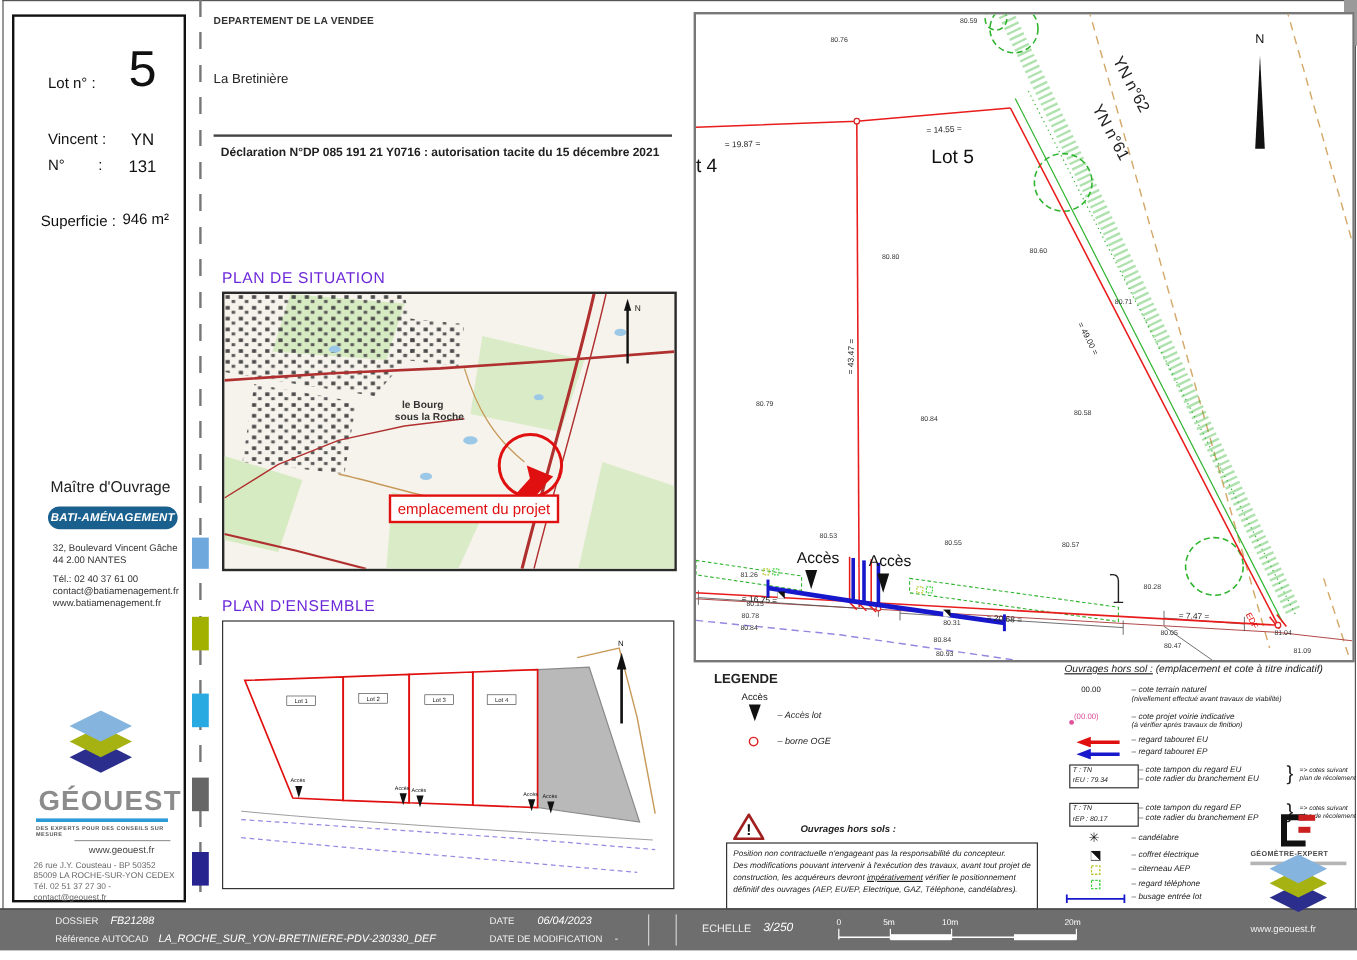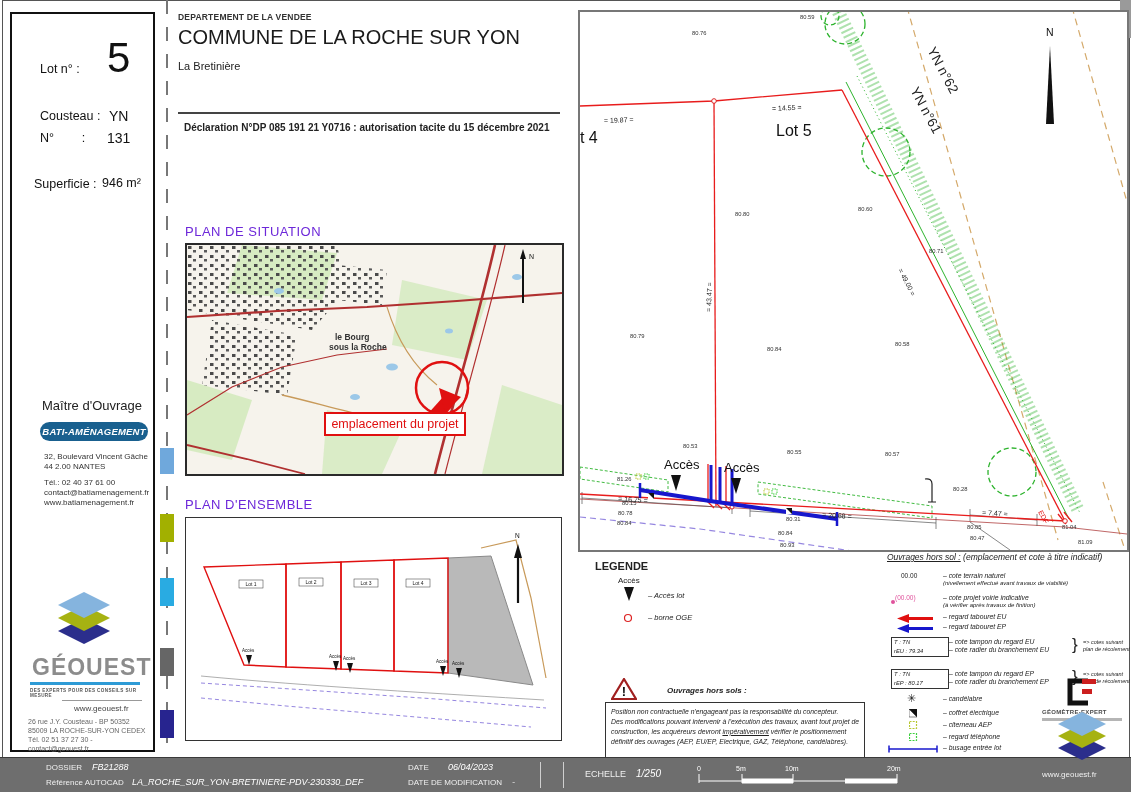--- a/index.html
+++ b/index.html
@@ -65,21 +65,21 @@
   <div class="abs" style="left:166px;top:0;width:2px;height:755px;background:repeating-linear-gradient(#777 0 14px,transparent 14px 27px);"></div>
   <div class="abs mark" style="top:448px;height:26px;background:#6fa8dc;"></div>
   <div class="abs mark" style="top:514px;height:28px;background:#a2b000;"></div>
   <div class="abs mark" style="top:578px;height:28px;background:#29abe2;"></div>
   <div class="abs mark" style="top:648px;height:28px;background:#666;"></div>
   <div class="abs mark" style="top:710px;height:28px;background:#27248f;"></div>
 
   <div class="abs" id="left-box">
     <span class="abs lot-label" style="left:28px;top:48px;">Lot n° :</span>
     <span class="abs lot-big" style="left:95px;top:20px;">5</span>
-    <span class="abs lot-label" style="left:28px;top:95px;">Cousteau :</span>
+    <span class="abs lot-label" style="left:28px;top:95px;">Vincent :</span>
     <span class="abs lot-val" style="left:97px;top:94px;">YN</span>
     <span class="abs lot-label" style="left:28px;top:117px;">N°        :</span>
     <span class="abs lot-val" style="left:95px;top:116px;">131</span>
     <span class="abs lot-label" style="left:22px;top:163px;">Superficie :</span>
     <span class="abs lot-val" style="left:90px;top:162px;font-size:12.5px;">946 m²</span>
 
     <span class="abs mo-title" style="left:30px;top:384px;">Maître d'Ouvrage</span>
     <div class="abs badge" style="left:28px;top:408px;width:108px;height:19px;">BATI-AMÉNAGEMENT</div>
     <div class="abs small8" style="left:32px;top:438px;">
       <div>32, Boulevard Vincent Gâche</div>
@@ -102,21 +102,20 @@
     <div class="abs" style="left:50px;top:686px;width:80px;height:1px;background:#999;"></div>
     <span class="abs geo-web" style="left:62px;top:690px;">www.geouest.fr</span>
     <div class="abs tiny7" style="left:16px;top:703px;">
       <div>26 rue J.Y. Cousteau - BP 50352</div>
       <div>85009 LA ROCHE-SUR-YON CEDEX</div>
       <div>Tél. 02 51 37 27 30 - contact@geouest.fr</div>
     </div>
   </div>
 
   <span class="abs hdr-dep" style="left:178px;top:12px;">DEPARTEMENT DE LA VENDEE</span>
-  <span class="abs hdr-commune" style="left:178px;top:26px;">COMMUNE DE LA ROCHE SUR YON</span>
   <span class="abs hdr-lieu" style="left:178px;top:60px;">La Bretinière</span>
   <div class="abs" style="left:178px;top:112px;width:382px;height:2px;background:#444;"></div>
   <span class="abs hdr-decl" style="left:184px;top:122px;">Déclaration N°DP 085 191 21 Y0716 : autorisation tacite du 15 décembre 2021</span>
 
   <span class="abs sec-title" style="left:185px;top:224px;">PLAN DE SITUATION</span>
   <svg class="abs" style="left:185px;top:243px;border:2px solid #2a2a2a;background:#f6f3ec;" width="375" height="229" viewBox="0 0 375 229">
     <defs>
       <pattern id="urb" width="11" height="9" patternUnits="userSpaceOnUse">
         <rect x="1" y="1" width="3.5" height="3" fill="#4a4a4a"></rect>
         <rect x="6" y="5" width="3" height="2.5" fill="#5a5a5a"></rect>
@@ -433,21 +432,21 @@
     <span class="abs f-val" style="left:92px;top:4px;">FB21288</span>
     <span class="abs f-lbl" style="left:46px;top:20px;">Référence AUTOCAD</span>
     <span class="abs f-val" style="left:132px;top:19px;">LA_ROCHE_SUR_YON-BRETINIERE-PDV-230330_DEF</span>
     <span class="abs f-lbl" style="left:408px;top:5px;">DATE</span>
     <span class="abs f-val" style="left:448px;top:4px;">06/04/2023</span>
     <span class="abs f-lbl" style="left:408px;top:20px;">DATE DE MODIFICATION</span>
     <span class="abs f-val" style="left:512px;top:19px;">-</span>
     <div class="abs f-div" style="left:540px;top:4px;height:26px;"></div>
     <div class="abs f-div" style="left:563px;top:4px;height:26px;"></div>
     <span class="abs f-lbl" style="left:585px;top:11px;font-size:9px;">ECHELLE</span>
-    <span class="abs f-val" style="left:636px;top:10px;font-size:10px;">1/250</span>
+    <span class="abs f-val" style="left:636px;top:10px;font-size:10px;">3/250</span>
     <svg class="abs" style="left:695px;top:1px;" width="212" height="32">
       <line x1="4" y1="22" x2="202" y2="22" stroke="#fff" stroke-width="1.2"></line>
       <rect x="47" y="19.5" width="51" height="5" fill="#fff"></rect>
       <rect x="150" y="19.5" width="52" height="5" fill="#fff"></rect>
       <line x1="4" y1="15" x2="4" y2="24" stroke="#fff" stroke-width="1"></line>
       <line x1="47" y1="15" x2="47" y2="24" stroke="#fff" stroke-width="1"></line>
       <line x1="98" y1="15" x2="98" y2="24" stroke="#fff" stroke-width="1"></line>
       <line x1="202" y1="15" x2="202" y2="24" stroke="#fff" stroke-width="1"></line>
       <text x="2" y="12" font-size="7" fill="#fff">0</text>
       <text x="41" y="12" font-size="7" fill="#fff">5m</text>

